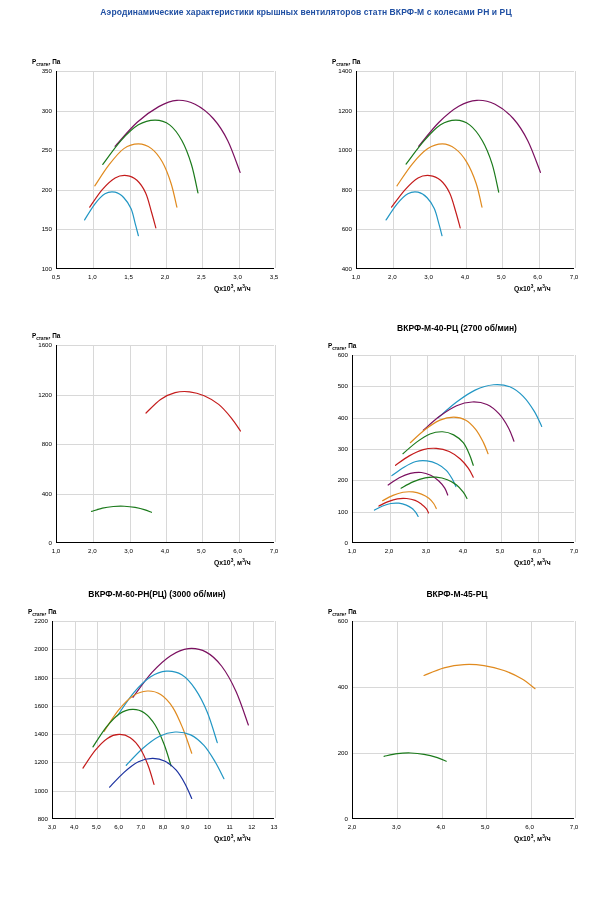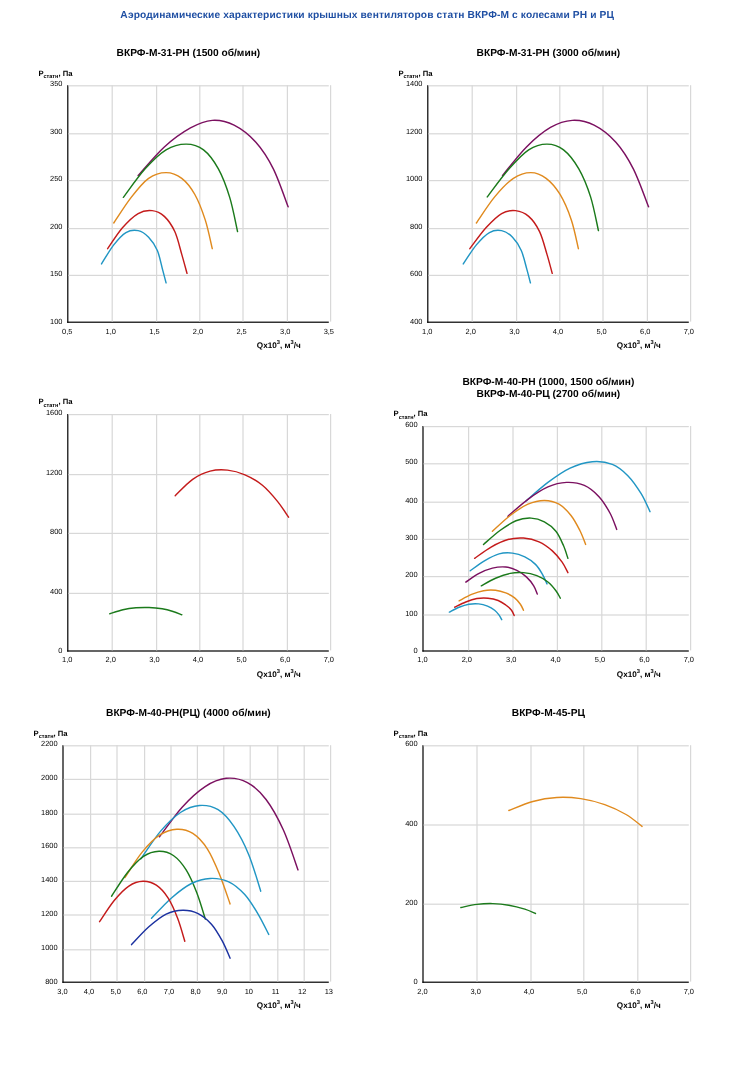--- a/index.html
+++ b/index.html
@@ -70,21 +70,20 @@
   }
   svg { position:absolute; left:0; top:0; overflow:visible; }
 </style>
 </head>
 <body>
 
 <div id="page-title">Аэродинамические характеристики крышных вентиляторов статн ВКРФ-М с колесами РН и РЦ</div>
 
 <div class="grid-wrap" id="grid-wrap">
     <div class="panel" style="left: 8px; top: 22px; width: 298px; height: 268px;">
-      <div class="panel-title" style="position: absolute; left: 0px; top: 0px; width: 100%;">ВКРФ-М-31-РН (1500 об/мин)</div>
       <div class="ytick" style="left: 22px; top: 226px; width: 22px;">100</div>
       <div class="ytick" style="left: 22px; top: 186.4px; width: 22px;">150</div>
       <div class="ytick" style="left: 22px; top: 146.8px; width: 22px;">200</div>
       <div class="ytick" style="left: 22px; top: 107.2px; width: 22px;">250</div>
       <div class="ytick" style="left: 22px; top: 67.6px; width: 22px;">300</div>
       <div class="ytick" style="left: 22px; top: 28px; width: 22px;">350</div>
       <div class="xtick" style="left: 36px; top: 234px; width: 24px;">0,5</div>
       <div class="xtick" style="left: 72.3333px; top: 234px; width: 24px;">1,0</div>
       <div class="xtick" style="left: 108.667px; top: 234px; width: 24px;">1,5</div>
       <div class="xtick" style="left: 145px; top: 234px; width: 24px;">2,0</div>
@@ -113,21 +112,20 @@
           <path d="M 45.78 93.46 C 48.81 89.50, 58.01 76.30, 63.95 69.70 C 69.88 63.10, 75.69 57.29, 81.39 53.86 C 87.08 50.42, 92.89 49.10, 98.10 49.10 C 103.31 49.10, 108.15 50.42, 112.63 53.86 C 117.11 57.29, 121.35 63.10, 124.99 69.70 C 128.62 76.30, 131.77 84.74, 134.43 93.46 C 137.10 102.17, 139.88 117.22, 140.97 121.97" fill="none" stroke="#1b7a1b" stroke-width="1.2" stroke-linecap="round"></path>
           <path d="M 37.79 114.84 C 40.21 111.28, 47.48 99.66, 52.32 93.46 C 57.16 87.25, 62.01 81.05, 66.85 77.62 C 71.70 74.18, 76.78 72.86, 81.39 72.86 C 85.99 72.86, 90.47 74.58, 94.47 77.62 C 98.46 80.65, 102.10 85.27, 105.37 91.08 C 108.64 96.89, 111.66 104.94, 114.09 112.46 C 116.51 119.99, 118.93 132.26, 119.90 136.22" fill="none" stroke="#e08a1e" stroke-width="1.2" stroke-linecap="round"></path>
           <path d="M 32.70 136.22 C 34.76 133.32, 40.81 123.68, 45.05 118.80 C 49.29 113.92, 54.02 109.30, 58.13 106.92 C 62.25 104.54, 66.13 104.15, 69.76 104.54 C 73.39 104.94, 76.78 106.39, 79.93 109.30 C 83.08 112.20, 86.23 116.69, 88.65 121.97 C 91.08 127.25, 92.77 135.17, 94.47 140.98 C 96.16 146.78, 98.10 154.18, 98.83 156.82" fill="none" stroke="#c41b1b" stroke-width="1.2" stroke-linecap="round"></path>
           <path d="M 27.61 148.90 C 29.31 146.26, 34.40 137.41, 37.79 133.06 C 41.18 128.70, 44.57 124.74, 47.96 122.76 C 51.35 120.78, 54.98 120.52, 58.13 121.18 C 61.28 121.84, 64.19 123.95, 66.85 126.72 C 69.52 129.49, 72.18 133.32, 74.12 137.81 C 76.06 142.30, 77.27 149.16, 78.48 153.65 C 79.69 158.14, 80.90 162.89, 81.39 164.74" fill="none" stroke="#2196c4" stroke-width="1.2" stroke-linecap="round"></path>
         </svg>
       </div>
       <div class="ylabel" style="left: 24px; top: 19px;">P<sub>статн</sub>, Па</div>
       <div class="xlabel" style="left: 206px; top: 245px;">Qх10<sup>3</sup>, м<sup>3</sup>/ч</div>
     </div>
     <div class="panel" style="left: 308px; top: 22px; width: 298px; height: 268px;">
-      <div class="panel-title" style="position: absolute; left: 0px; top: 0px; width: 100%;">ВКРФ-М-31-РН (3000 об/мин)</div>
       <div class="ytick" style="left: 22px; top: 226px; width: 22px;">400</div>
       <div class="ytick" style="left: 22px; top: 186.4px; width: 22px;">600</div>
       <div class="ytick" style="left: 22px; top: 146.8px; width: 22px;">800</div>
       <div class="ytick" style="left: 22px; top: 107.2px; width: 22px;">1000</div>
       <div class="ytick" style="left: 22px; top: 67.6px; width: 22px;">1200</div>
       <div class="ytick" style="left: 22px; top: 28px; width: 22px;">1400</div>
       <div class="xtick" style="left: 36px; top: 234px; width: 24px;">1,0</div>
       <div class="xtick" style="left: 72.3333px; top: 234px; width: 24px;">2,0</div>
       <div class="xtick" style="left: 108.667px; top: 234px; width: 24px;">3,0</div>
       <div class="xtick" style="left: 145px; top: 234px; width: 24px;">4,0</div>
@@ -190,21 +188,20 @@
         <div class="gl v" style="left: 218px;"></div>
         <svg width="218" height="198">
           <path d="M 89.02 68.06 C 91.44 65.79, 98.71 57.85, 103.55 54.45 C 108.39 51.05, 113.24 48.92, 118.08 47.64 C 122.93 46.36, 127.77 46.26, 132.62 46.78 C 137.46 47.29, 142.31 48.63, 147.15 50.74 C 151.99 52.84, 157.14 55.69, 161.68 59.40 C 166.22 63.11, 170.77 68.58, 174.40 73.01 C 178.03 77.45, 181.97 83.84, 183.48 86.01" fill="none" stroke="#c41b1b" stroke-width="1.2" stroke-linecap="round"></path>
           <path d="M 34.52 166.44 C 36.33 165.89, 41.78 163.93, 45.42 163.10 C 49.05 162.28, 52.68 161.80, 56.32 161.49 C 59.95 161.18, 63.58 161.10, 67.22 161.25 C 70.85 161.39, 74.79 161.80, 78.12 162.36 C 81.45 162.92, 84.47 163.76, 87.20 164.59 C 89.92 165.41, 93.26 166.86, 94.47 167.31" fill="none" stroke="#1b7a1b" stroke-width="1.2" stroke-linecap="round"></path>
         </svg>
       </div>
       <div class="ylabel" style="left: 24px; top: 19px;">P<sub>статн</sub>, Па</div>
       <div class="xlabel" style="left: 206px; top: 245px;">Qх10<sup>3</sup>, м<sup>3</sup>/ч</div>
     </div>
     <div class="panel" style="left: 308px; top: 296px; width: 298px; height: 268px;">
-      <div class="panel-title" style="position: absolute; left: 0px; top: 0px; width: 100%;">ВКРФ-М-40-РН (1000, 1500 об/мин)</div>
       <div class="panel-title" style="position: absolute; left: 0px; top: 10px; width: 100%;">ВКРФ-М-40-РЦ (2700 об/мин)</div>
       <div class="ytick" style="left: 18px; top: 226px; width: 22px;">0</div>
       <div class="ytick" style="left: 18px; top: 194.667px; width: 22px;">100</div>
       <div class="ytick" style="left: 18px; top: 163.333px; width: 22px;">200</div>
       <div class="ytick" style="left: 18px; top: 132px; width: 22px;">300</div>
       <div class="ytick" style="left: 18px; top: 100.667px; width: 22px;">400</div>
       <div class="ytick" style="left: 18px; top: 69.3333px; width: 22px;">500</div>
       <div class="ytick" style="left: 18px; top: 38px; width: 22px;">600</div>
       <div class="xtick" style="left: 32px; top: 234px; width: 24px;">1,0</div>
       <div class="xtick" style="left: 69px; top: 234px; width: 24px;">2,0</div>
@@ -248,21 +245,21 @@
           <path d="M 48.10 133.17 C 50.07 132.12, 55.93 128.62, 59.94 126.90 C 63.95 125.18, 68.27 123.61, 72.15 122.83 C 76.04 122.04, 79.55 121.89, 83.25 122.20 C 86.95 122.51, 90.96 123.40, 94.35 124.71 C 97.74 126.01, 100.95 127.94, 103.60 130.03 C 106.25 132.12, 108.53 134.99, 110.26 137.24 C 111.99 139.49, 113.34 142.46, 113.96 143.51" fill="none" stroke="#1b7a1b" stroke-width="1.2" stroke-linecap="round"></path>
           <path d="M 29.60 145.70 C 31.33 144.81, 36.57 141.78, 39.96 140.37 C 43.35 138.96, 46.62 137.81, 49.95 137.24 C 53.28 136.67, 56.86 136.61, 59.94 136.93 C 63.02 137.24, 65.80 138.08, 68.45 139.12 C 71.10 140.16, 73.81 141.63, 75.85 143.19 C 77.88 144.76, 79.43 146.80, 80.66 148.52 C 81.89 150.24, 82.82 152.70, 83.25 153.53" fill="none" stroke="#e08a1e" stroke-width="1.2" stroke-linecap="round"></path>
           <path d="M 25.90 151.03 C 27.44 150.30, 32.07 147.84, 35.15 146.64 C 38.23 145.44, 41.32 144.34, 44.40 143.82 C 47.48 143.30, 50.69 143.25, 53.65 143.51 C 56.61 143.77, 59.69 144.45, 62.16 145.39 C 64.63 146.33, 66.60 147.79, 68.45 149.15 C 70.30 150.50, 72.09 152.07, 73.26 153.53 C 74.43 155.00, 75.11 157.19, 75.48 157.92" fill="none" stroke="#c41b1b" stroke-width="1.2" stroke-linecap="round"></path>
           <path d="M 21.46 155.10 C 22.82 154.42, 26.89 152.12, 29.60 151.03 C 32.31 149.93, 35.03 148.99, 37.74 148.52 C 40.45 148.05, 43.29 147.95, 45.88 148.21 C 48.47 148.47, 51.06 149.20, 53.28 150.09 C 55.50 150.97, 57.60 152.28, 59.20 153.53 C 60.80 154.79, 61.91 156.30, 62.90 157.61 C 63.89 158.91, 64.75 160.74, 65.12 161.37" fill="none" stroke="#2196c4" stroke-width="1.2" stroke-linecap="round"></path>
         </svg>
       </div>
       <div class="ylabel" style="left: 20px; top: 29px;">P<sub>статн</sub>, Па</div>
       <div class="xlabel" style="left: 206px; top: 245px;">Qх10<sup>3</sup>, м<sup>3</sup>/ч</div>
     </div>
     <div class="panel" style="left: 8px; top: 572px; width: 298px; height: 282px;">
-      <div class="panel-title" style="position: absolute; left: 0px; top: 0px; width: 100%;">ВКРФ-М-40-РН(РЦ) (4000 об/мин)</div>
+      <div class="panel-title" style="position: absolute; left: 0px; top: 0px; width: 100%;">ВКРФ-М-60-РН(РЦ) (3000 об/мин)</div>
       <div class="ytick" style="left: 18px; top: 226px; width: 22px;">800</div>
       <div class="ytick" style="left: 18px; top: 197.714px; width: 22px;">1000</div>
       <div class="ytick" style="left: 18px; top: 169.429px; width: 22px;">1200</div>
       <div class="ytick" style="left: 18px; top: 141.143px; width: 22px;">1400</div>
       <div class="ytick" style="left: 18px; top: 112.857px; width: 22px;">1600</div>
       <div class="ytick" style="left: 18px; top: 84.5714px; width: 22px;">1800</div>
       <div class="ytick" style="left: 18px; top: 56.2857px; width: 22px;">2000</div>
       <div class="ytick" style="left: 18px; top: 28px; width: 22px;">2200</div>
       <div class="xtick" style="left: 32px; top: 234px; width: 24px;">3,0</div>
       <div class="xtick" style="left: 54.2px; top: 234px; width: 24px;">4,0</div>

